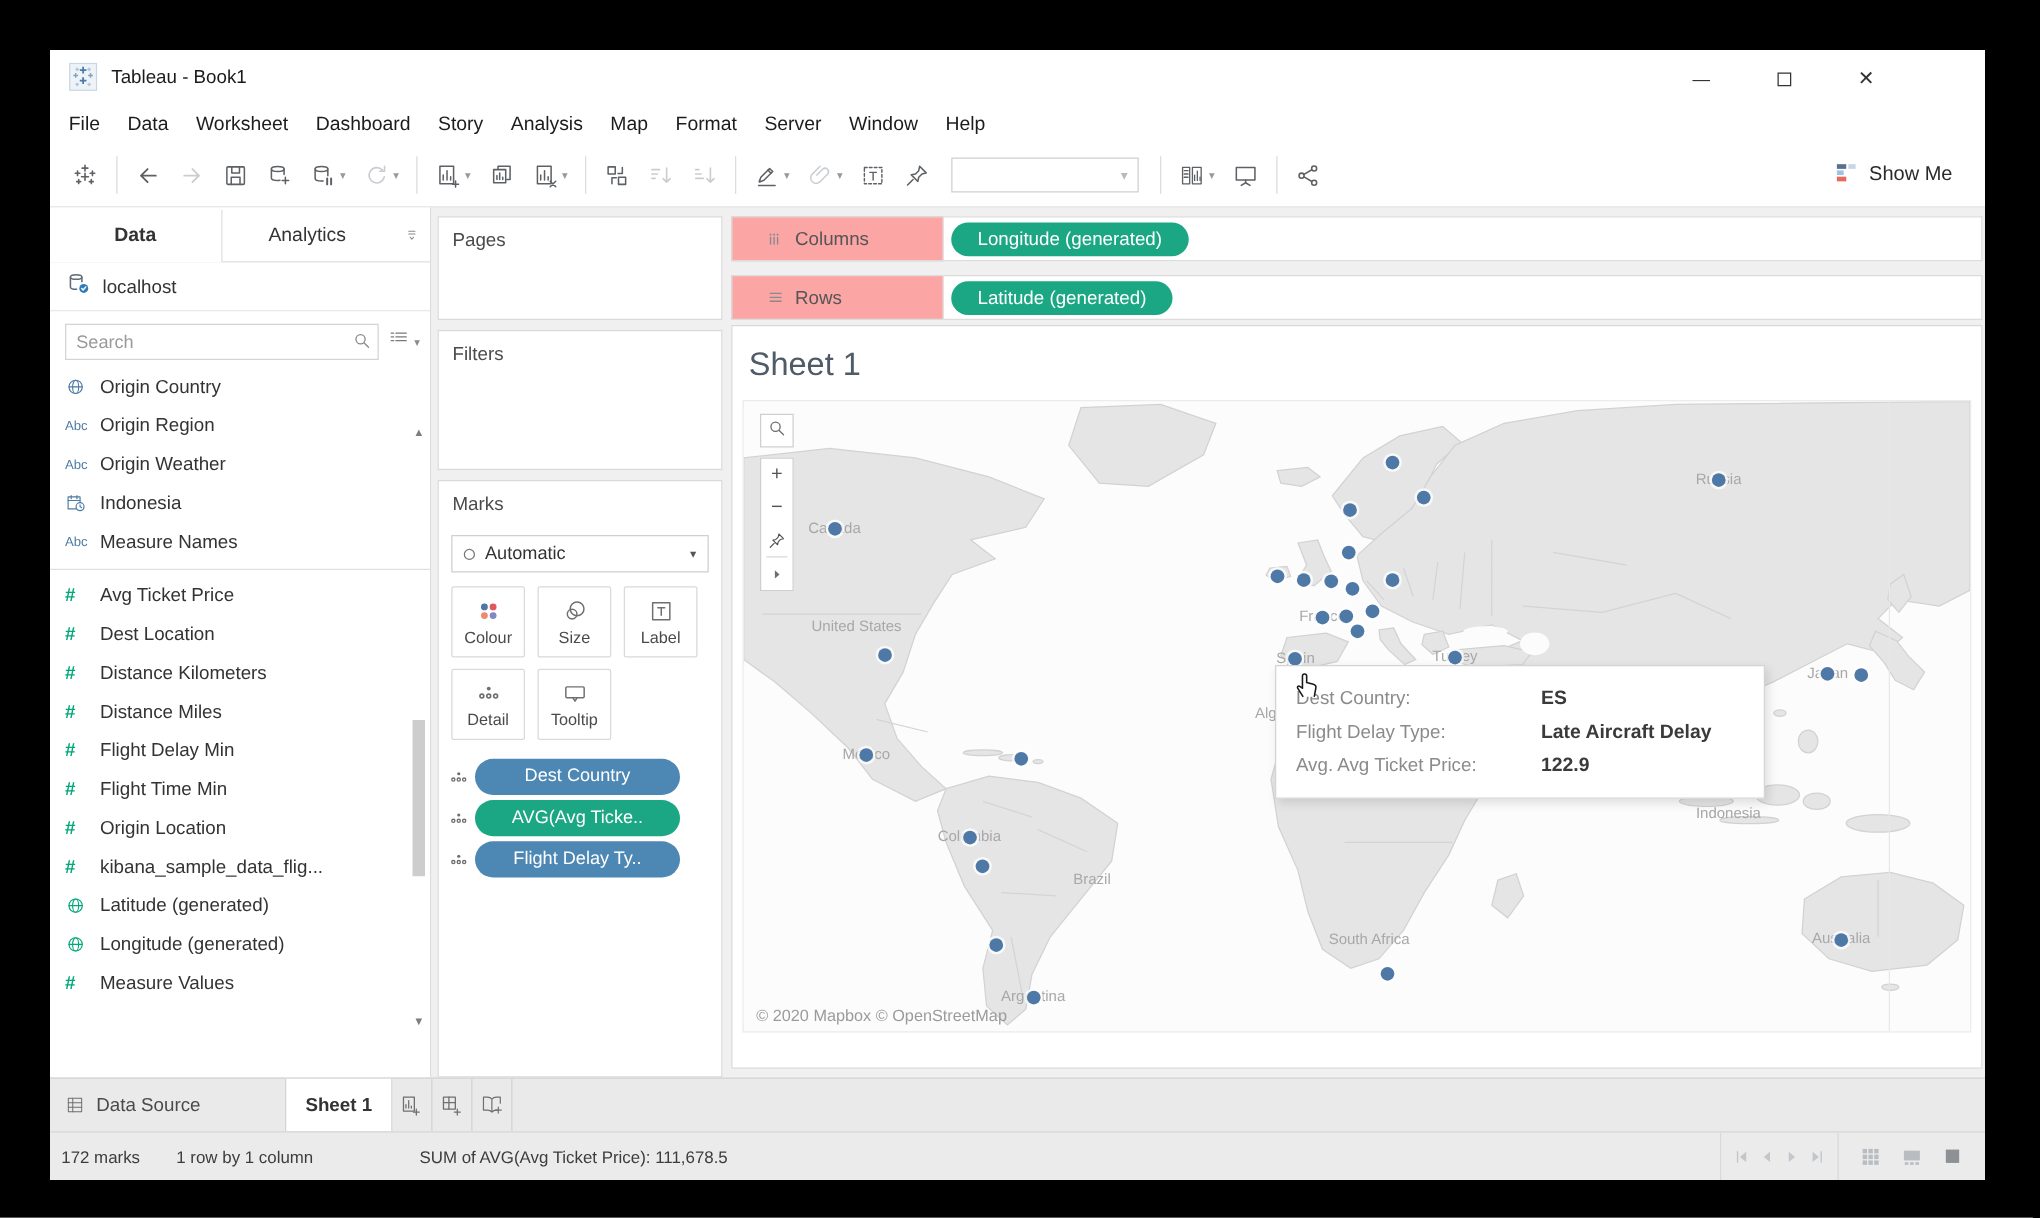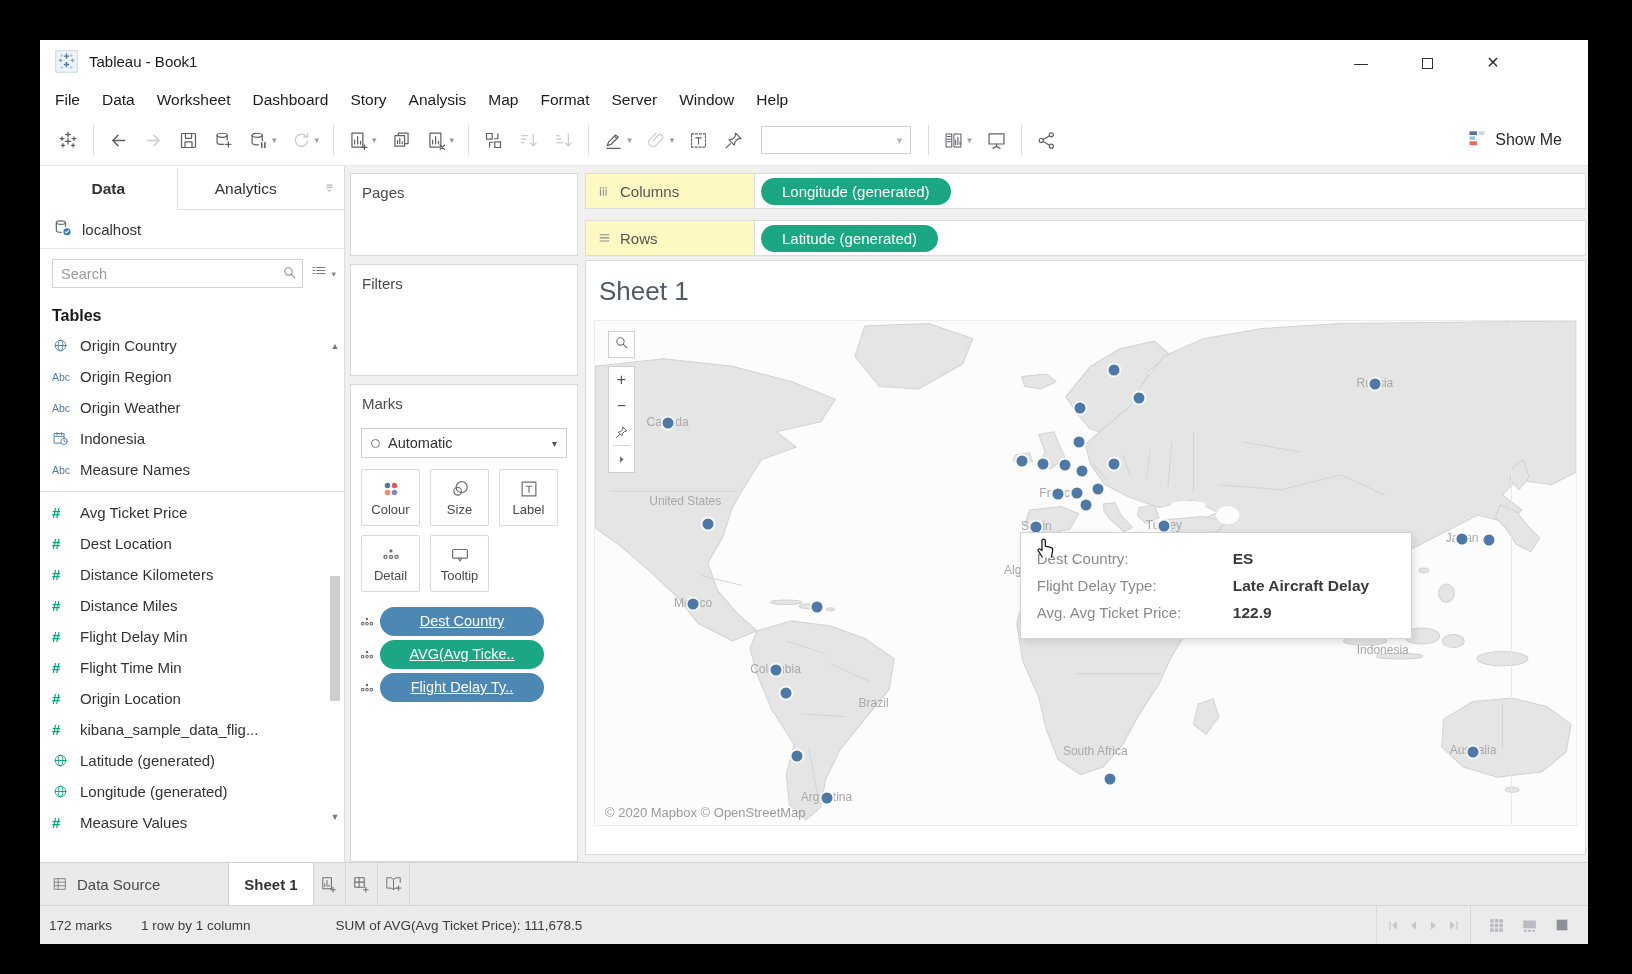--- a/index.html
+++ b/index.html
@@ -70,30 +70,30 @@
   #card-marks { top:218px; bottom:0; }
   .card-title { font-size:15px; color:#4a4a4a; padding:10px 11px; }
   .marks-dd { margin:6px 10px 0; height:30px; border:1px solid #cfcfcf; display:flex; align-items:center; gap:8px; padding:0 9px; font-size:14.5px; color:#333; background:#fff; }
   .circ { width:9px; height:9px; border:1.5px solid #777; border-radius:50%; }
   .marks-dd .caret { margin-left:auto; font-size:10px; color:#555; }
   .marks-grid { display:grid; grid-template-columns:repeat(3,59px); gap:9px 10px; margin:11px 10px 0; }
   .mark-btn { height:57px; border:1px solid #d9d9d9; border-radius:2px; display:flex; flex-direction:column; align-items:center; justify-content:center; gap:2px; font-size:13px; color:#4a4a4a; background:#fff; }
   .marks-pills { margin:15px 8px 0; display:flex; flex-direction:column; gap:4px; }
   .mp-row { display:flex; align-items:center; gap:5px; height:29px; }
   .mp-dots { color:#6f6f6f; display:flex; }
-  .pill { height:29px; line-height:29px; border-radius:15px; color:#fff; font-size:14.5px; text-align:center; flex:0 0 164px; white-space:nowrap; overflow:hidden;text-decoration:underline; }
+  .pill { height:29px; line-height:29px; border-radius:15px; color:#fff; font-size:14.5px; text-align:center; flex:0 0 164px; white-space:nowrap; overflow:hidden; }
   .pill.blue { background:#4d87b3; }
   .pill.green { background:#1ba784; }
 
   
   .sheetarea { position:absolute; left:543px; right:0; top:0; bottom:0; }
   .shelf { position:absolute; left:2px; right:2px; height:36px; display:flex; }
   #shelf-cols { top:7px; }
   #shelf-rows { top:54px; }
-  .shelf-label { width:170px; background:#fef9c3; border:1px solid #dcdcdc; display:flex; align-items:center; gap:8px; padding-left:11px; font-size:15px; color:#555; }
+  .shelf-label { width:170px; background:#fca5a5; border:1px solid #dcdcdc; display:flex; align-items:center; gap:8px; padding-left:27px; font-size:15px; color:#555; }
   .shelf-pills { flex:1; background:#fff; border:1px solid #dcdcdc; border-left:none; display:flex; align-items:center; padding-left:6px; }
   .shelf-pill { display:inline-block; padding:0 21px; height:27px; line-height:27px; border-radius:14px; background:#1ba784; color:#fff; font-size:15px; }
   .sheet-panel { position:absolute; left:2px; right:2px; top:94px; bottom:7px; background:#fff; border:1px solid #d9d9d9; }
   .sheet-title { position:absolute; left:13px; top:15px; font-size:26px; color:#4f5b66; }
   .mapwrap { position:absolute; left:8px; right:8px; top:59px; height:506px; background:#fcfcfc; border:1px solid #ececec; overflow:hidden; }
   .map-svg { position:absolute; inset:0; width:100%; height:100%; z-index:1; }
   .map-svg path, .map-svg ellipse { vector-effect:non-scaling-stroke; }
   .seam { position:absolute; left:93.4%; top:0; bottom:0; width:1px; background:#e8e8e8; z-index:1; }
   .map-label { position:absolute; transform:translate(-50%,-50%); font-size:12px; color:#a8a8a8; white-space:nowrap; z-index:2; }
   .map-dot { position:absolute; width:11px; height:11px; border-radius:50%; background:#4e79a7; transform:translate(-50%,-50%); box-shadow:0 0 0 2px rgba(255,255,255,.75); z-index:3; }
@@ -390,21 +390,20 @@
                   <path d="M14.6 14.6L19.5 19.5"></path>
                 </svg></span>
         </span>
         <span class="dp-search-extra">
           <span><svg viewBox="0 0 24 24" width="18" height="18" fill="none" stroke="currentColor" stroke-width="1.4" stroke-linecap="round" stroke-linejoin="round">
                   <path d="M4 6h2.5M4 10h2.5M4 14h2.5M9 6h11M9 10h11M9 14h11"></path>
                 </svg></span>
           <span class="caret">▾</span>
         </span>
       </div>
-      <div class="dp-tables-h">Tables</div>
       <div id="fields">
             <div class="field-row">
               <span class="field-ic role-dim">
                 <svg viewBox="0 0 24 24" width="17" height="17" fill="none" stroke="currentColor" stroke-width="1.3" stroke-linecap="round" stroke-linejoin="round">
                   <circle cx="12" cy="12" r="7.5"></circle>
                   <path d="M4.5 12h15"></path>
                   <ellipse cx="12" cy="12" rx="3.4" ry="7.5"></ellipse>
                 </svg>
               </span>
               <span class="field-label">Origin Country</span>

